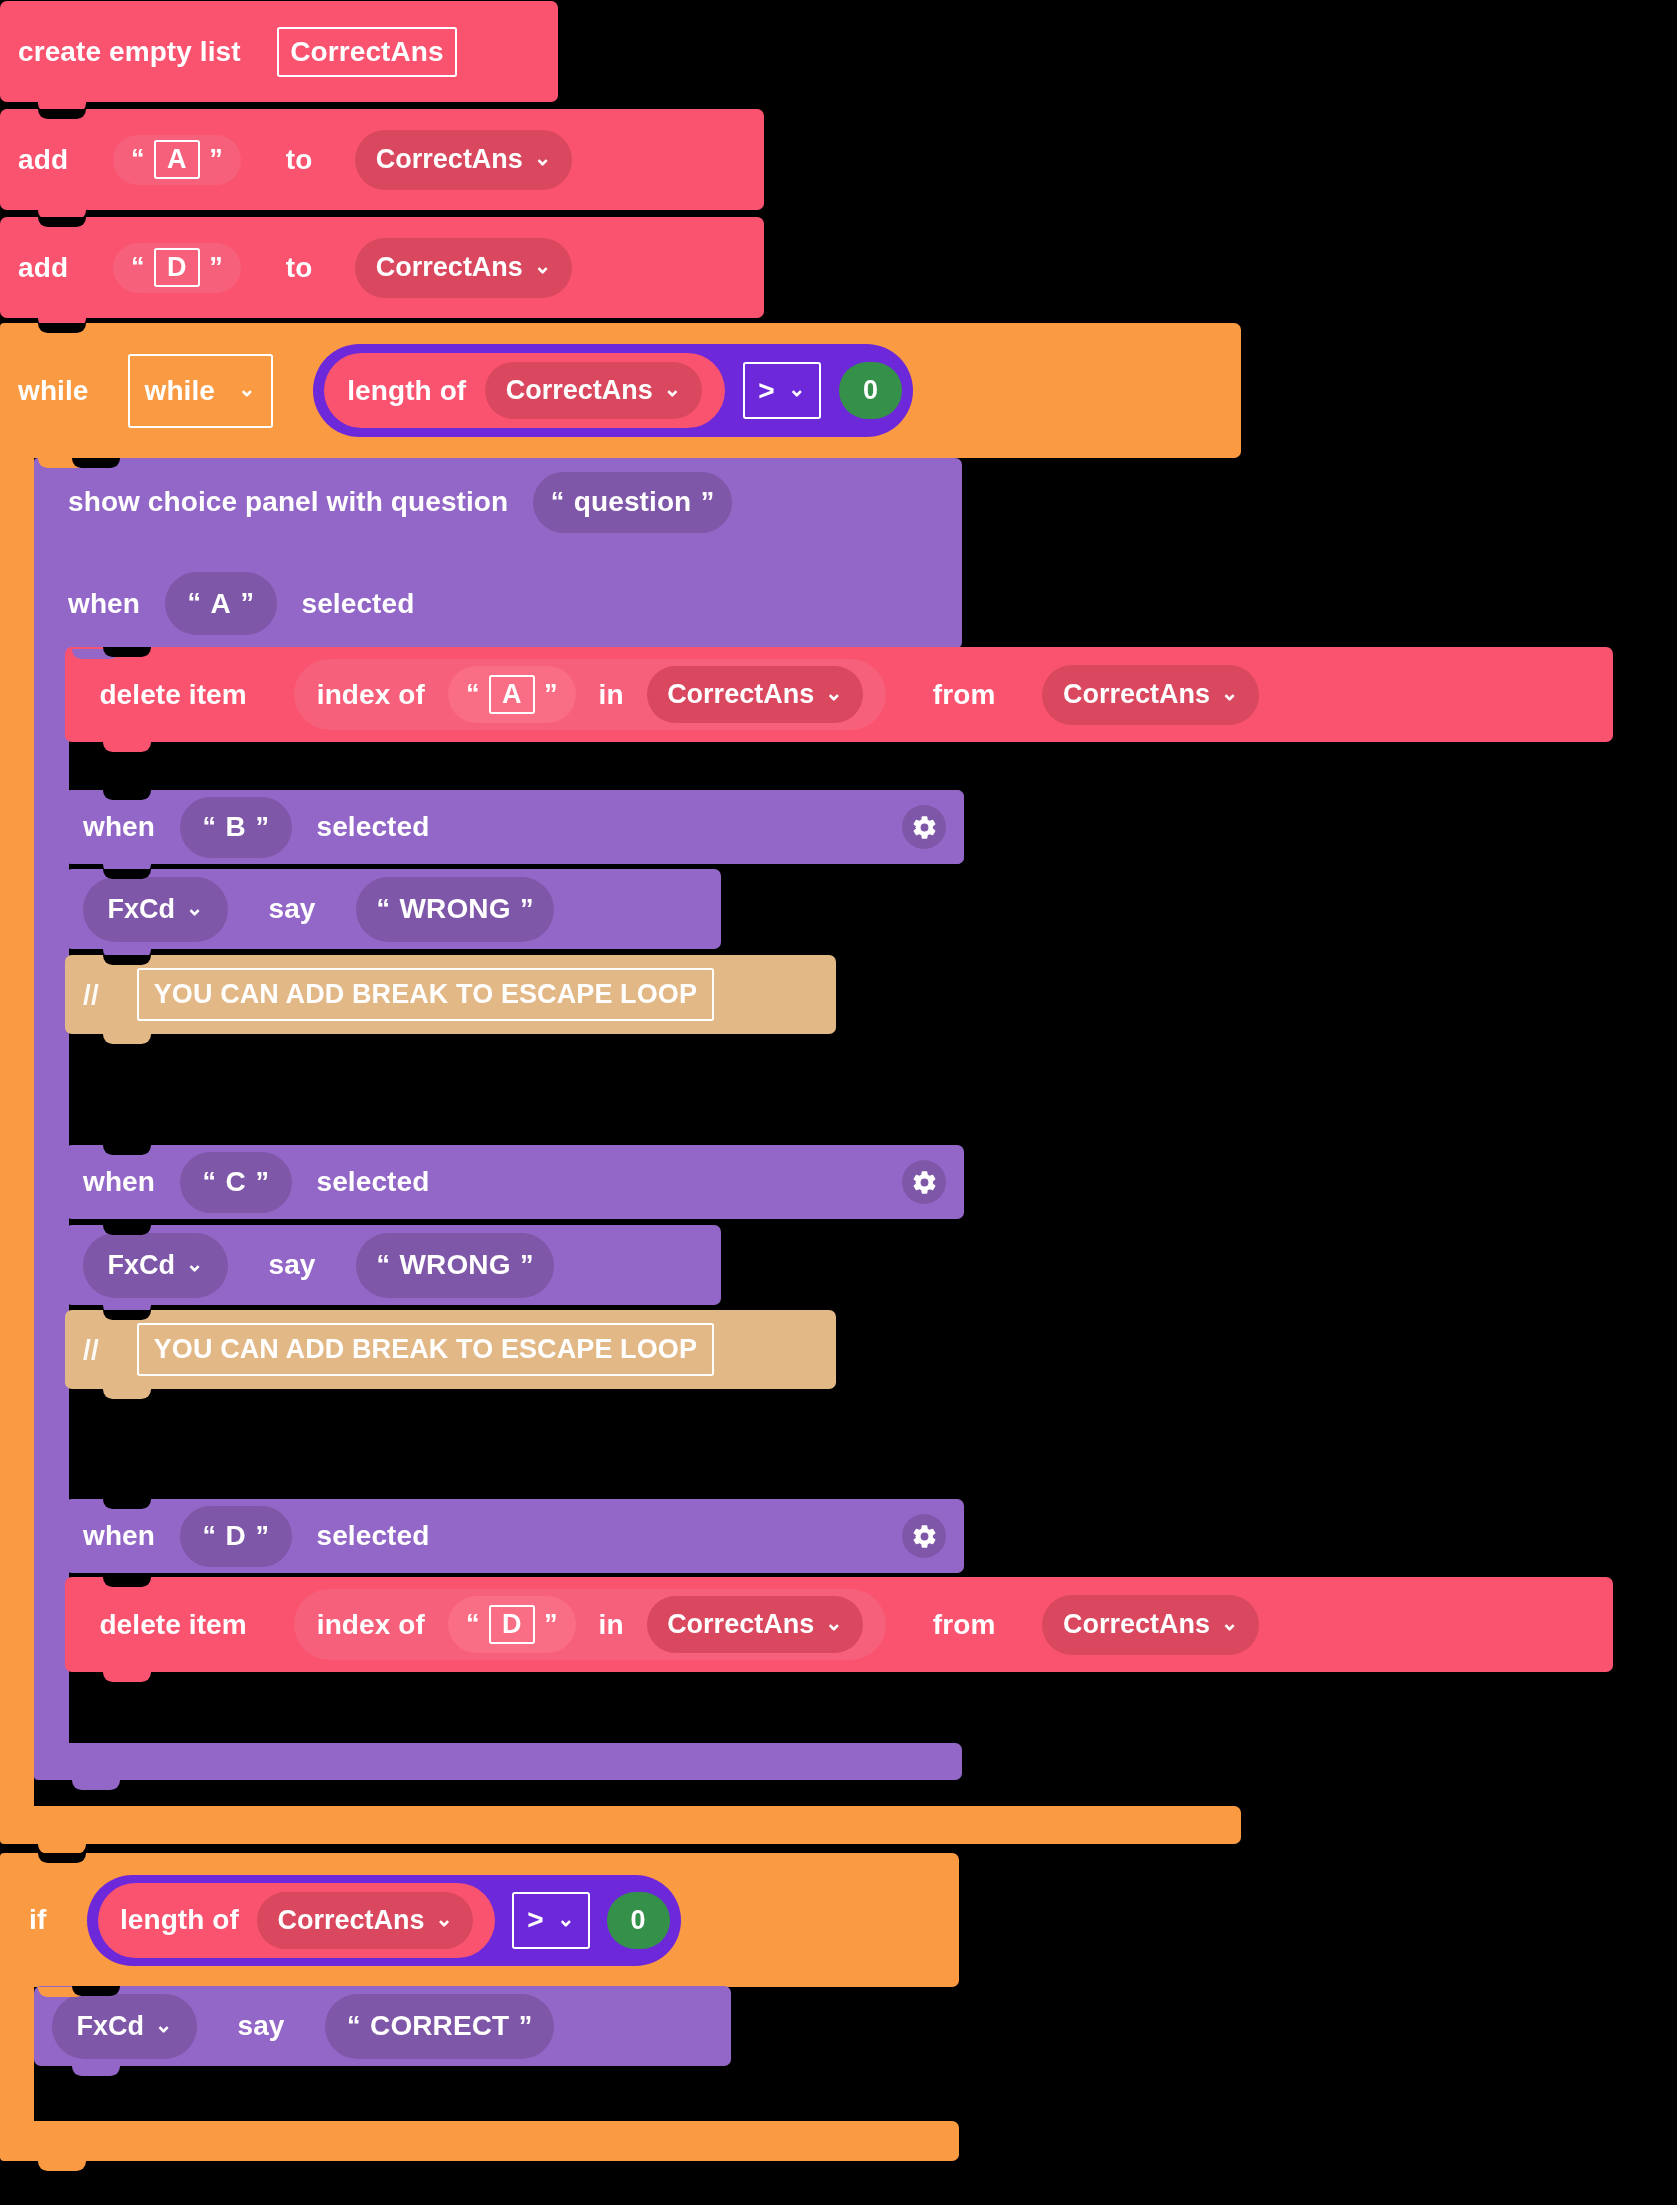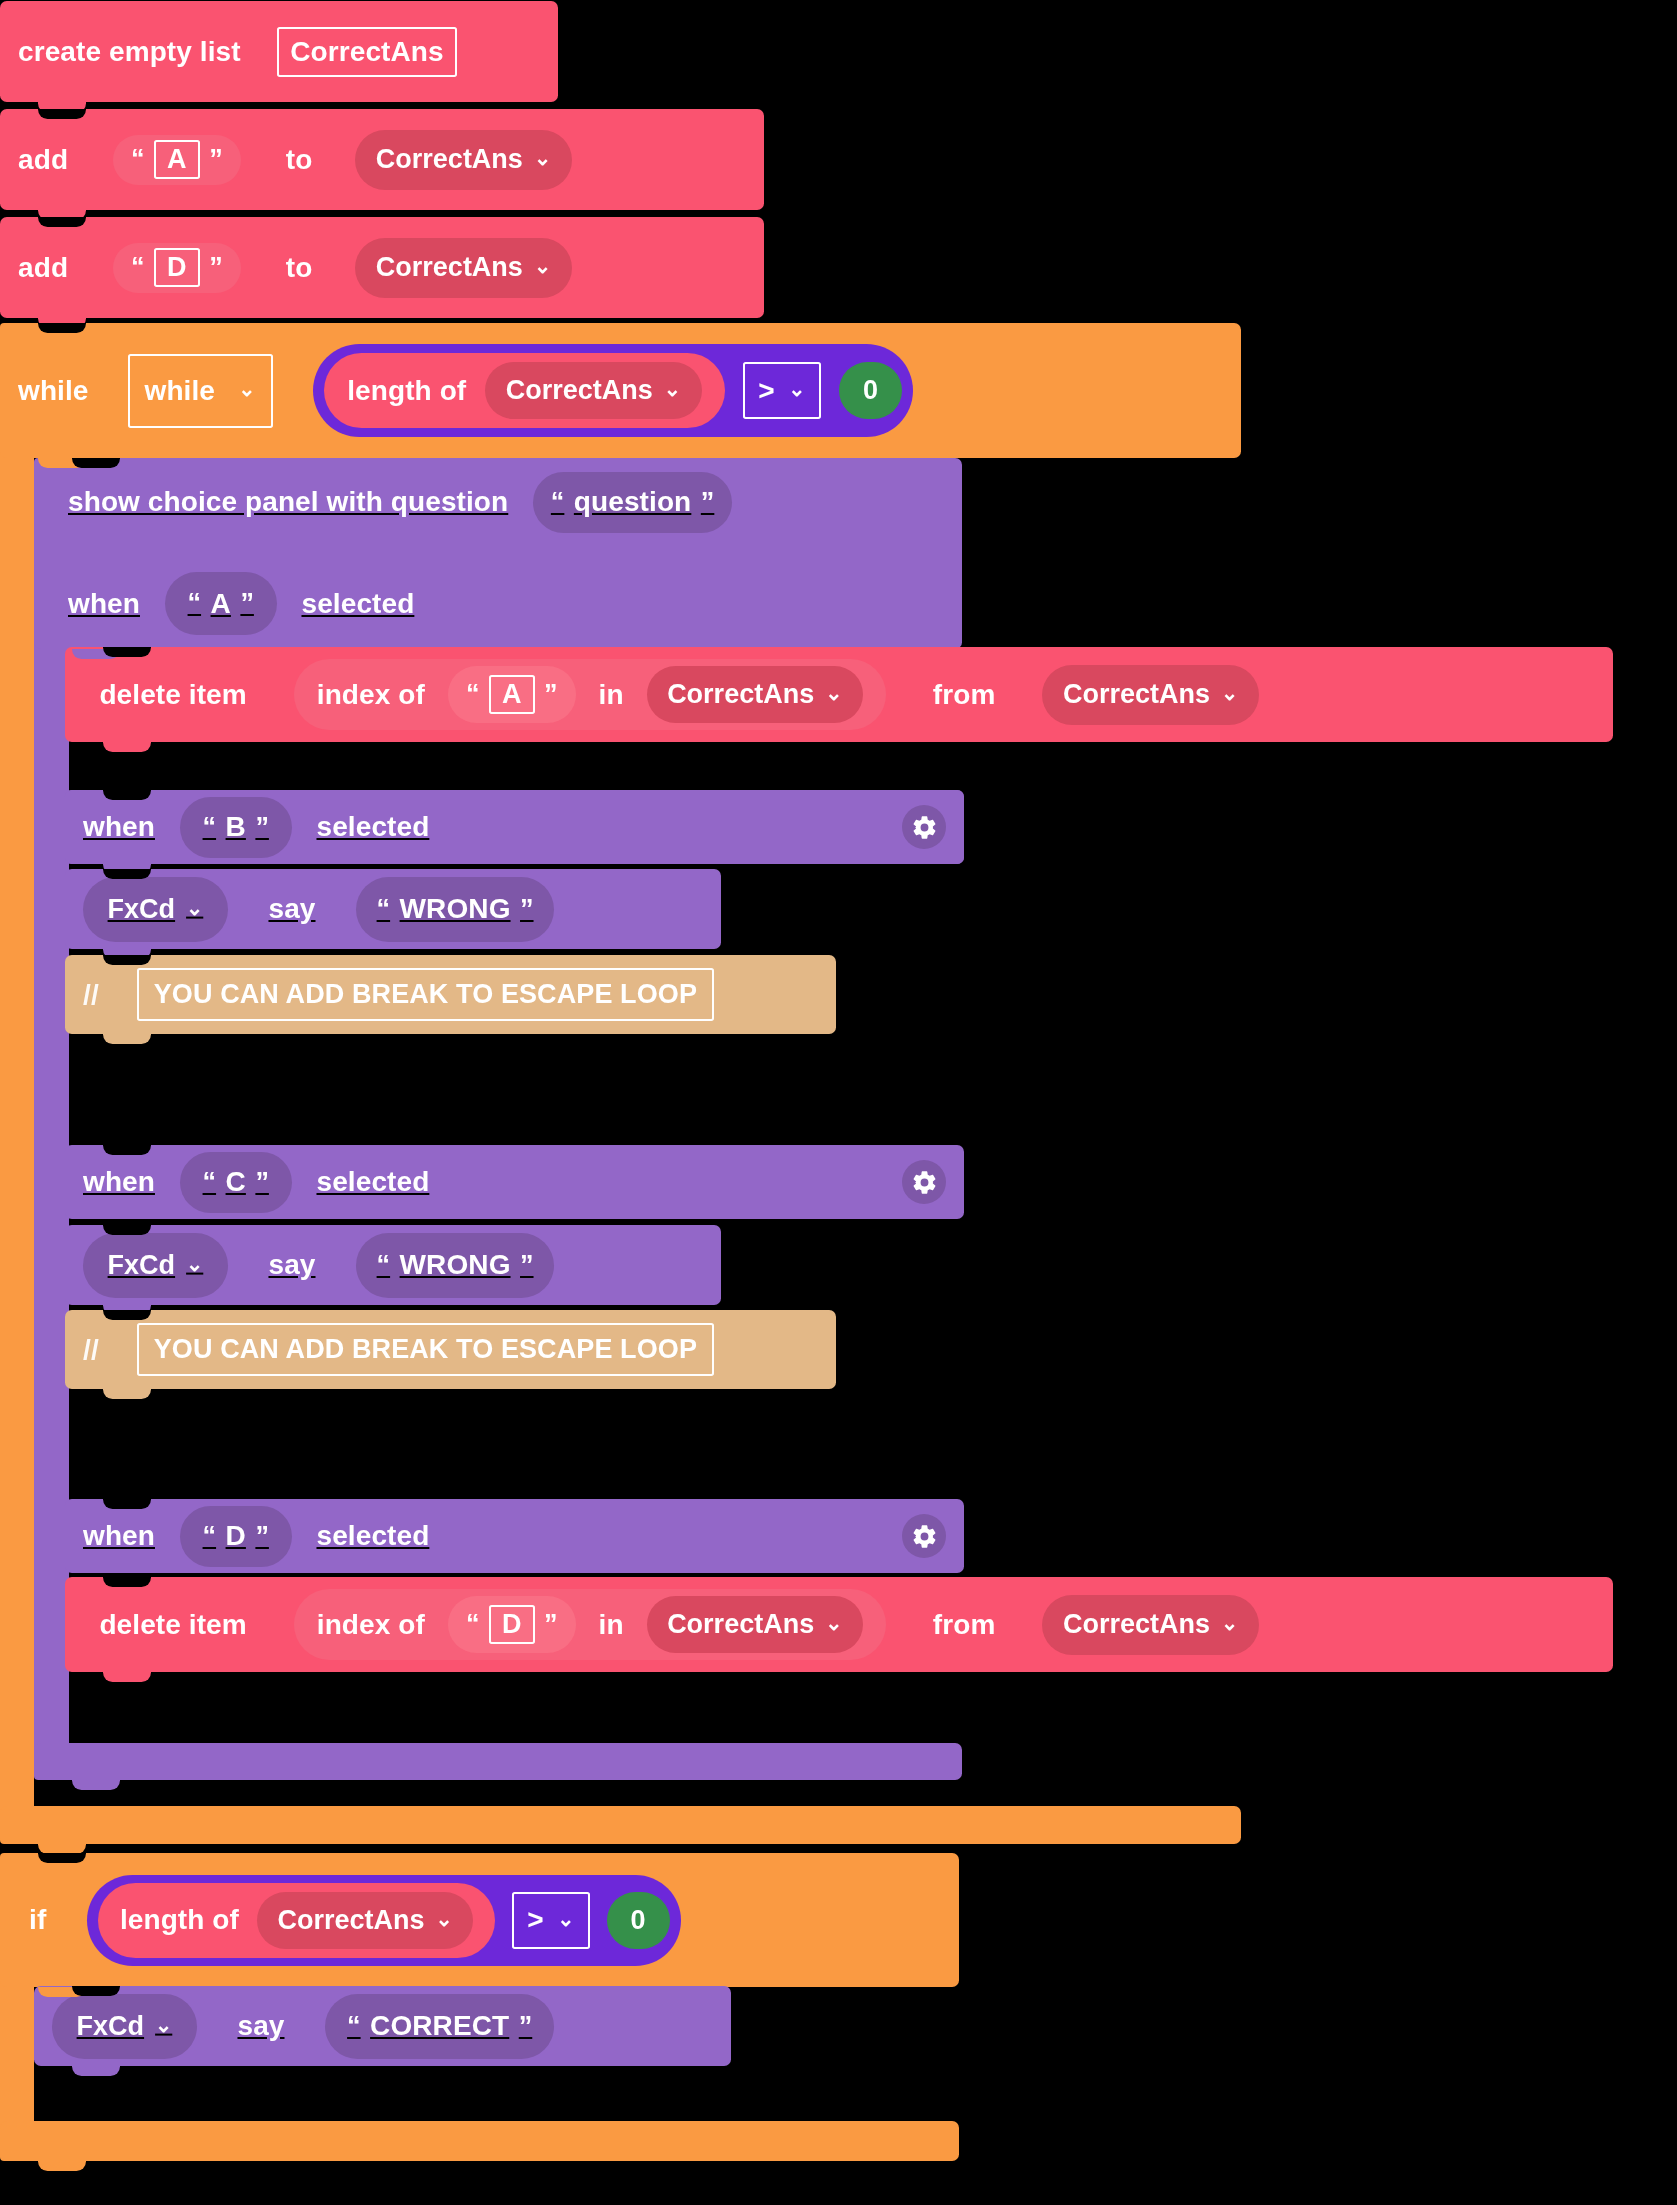--- a/index.html
+++ b/index.html
@@ -50,21 +50,21 @@
     border-radius: 0 0 9.5px 9.5px;
     z-index: 2;
   }
   .stmt.no-top::before { display: none; }
   .stmt.no-bot::after { display: none; }
 
   
   .c-red    { background: #FA5370; }
   .c-red-in { background: #D9485F; }
   .c-orange { background: #FA9A42; }
-  .c-purple { background: #9367C8; text-decoration: underline; }
+  .c-purple { background: #9367C8; }
   .c-purple-in { background: #7E57A8; }
   .c-green  { background: #6d28d9; }
   .c-green-in { background: #35904A; }
   .c-tan    { background: #E3B887; }
 
   
   .oval {
     display: inline-flex; align-items: center; justify-content: center;
     border-radius: 681px;
     padding: 0 20.5px;

